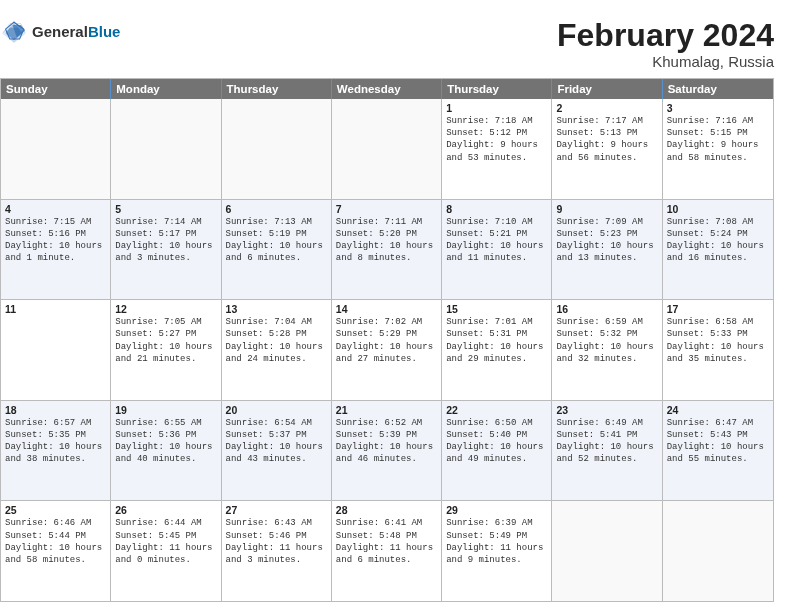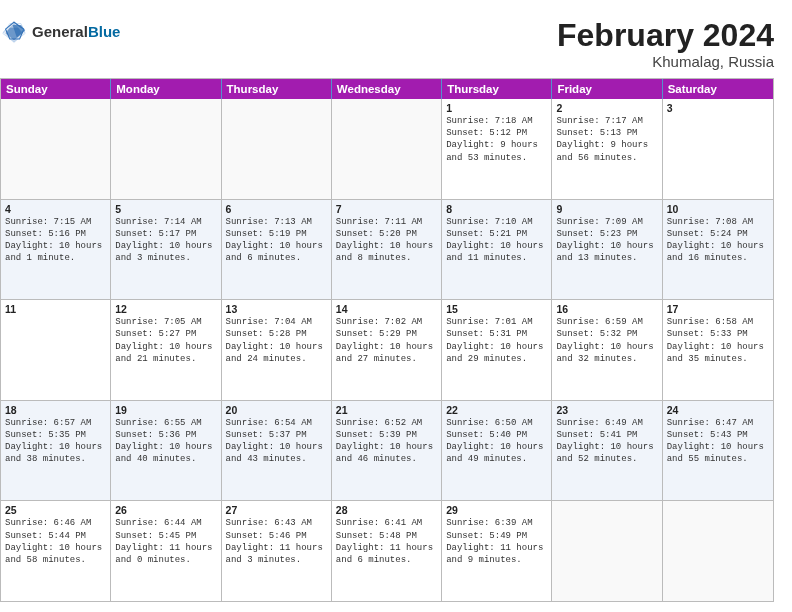--- a/index.html
+++ b/index.html
@@ -60,21 +60,21 @@
     }
     .calendar {
       flex: 1;
       display: flex;
       flex-direction: column;
       border: 1px solid #bbb;
     }
     .cal-head {
       display: grid;
       grid-template-columns: repeat(7, 1fr);
-      background: #a21caf;
+      background: #737373;
     }
     .cal-head-cell {
       color: #fff;
       font-weight: bold;
       font-size: 11.5px;
       padding: 4px 5px;
       border-right: 1px solid #5590cc;
       text-align: left;
     }
     .cal-head-cell:last-child { border-right: none; }
@@ -164,20 +164,21 @@
           <div class="cal-cell">
             <div class="day-num">1</div>
             <div class="day-info">Sunrise: 7:18 AM<br>Sunset: 5:12 PM<br>Daylight: 9 hours and 53 minutes.</div>
           </div>
           <div class="cal-cell">
             <div class="day-num">2</div>
             <div class="day-info">Sunrise: 7:17 AM<br>Sunset: 5:13 PM<br>Daylight: 9 hours and 56 minutes.</div>
           </div>
           <div class="cal-cell">
             <div class="day-num">3</div>
+            <div class="day-info">Sunrise: 7:16 AM<br>Sunset: 5:15 PM<br>Daylight: 9 hours and 58 minutes.</div>
           </div>
         </div>
         <div class="cal-row alt-row">
           <div class="cal-cell">
             <div class="day-num">4</div>
             <div class="day-info">Sunrise: 7:15 AM<br>Sunset: 5:16 PM<br>Daylight: 10 hours and 1 minute.</div>
           </div>
           <div class="cal-cell">
             <div class="day-num">5</div>
             <div class="day-info">Sunrise: 7:14 AM<br>Sunset: 5:17 PM<br>Daylight: 10 hours and 3 minutes.</div>

